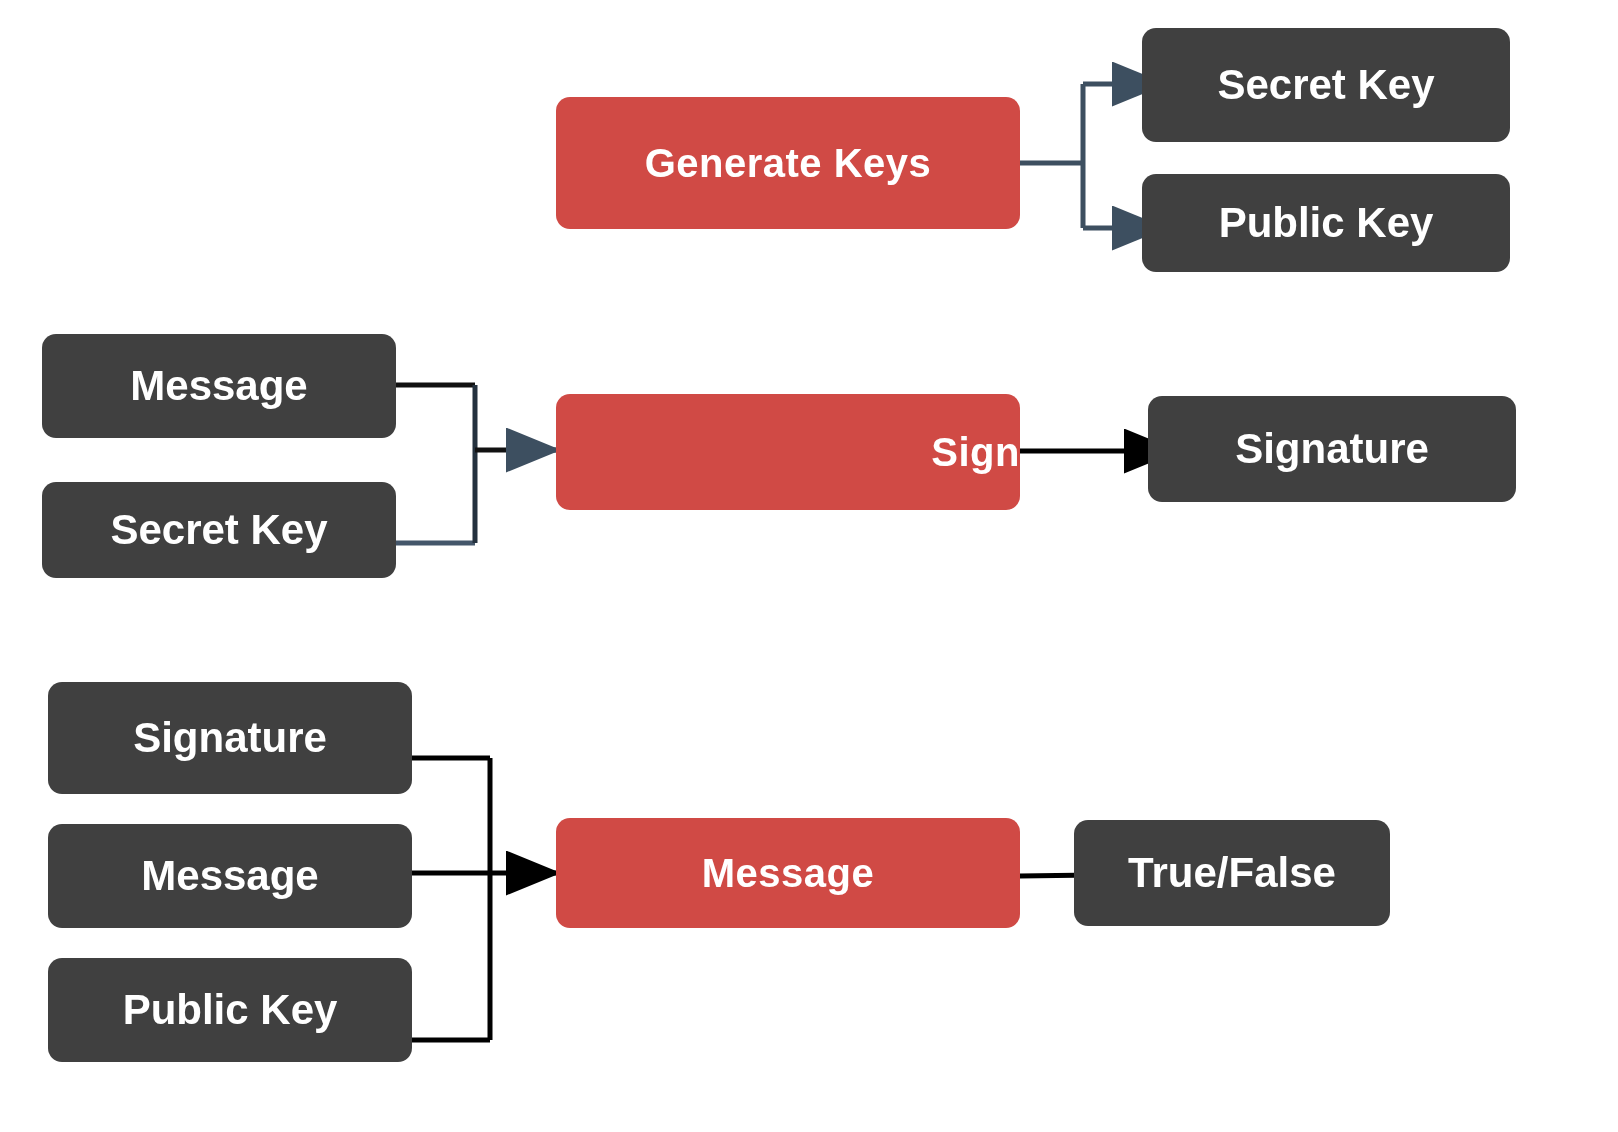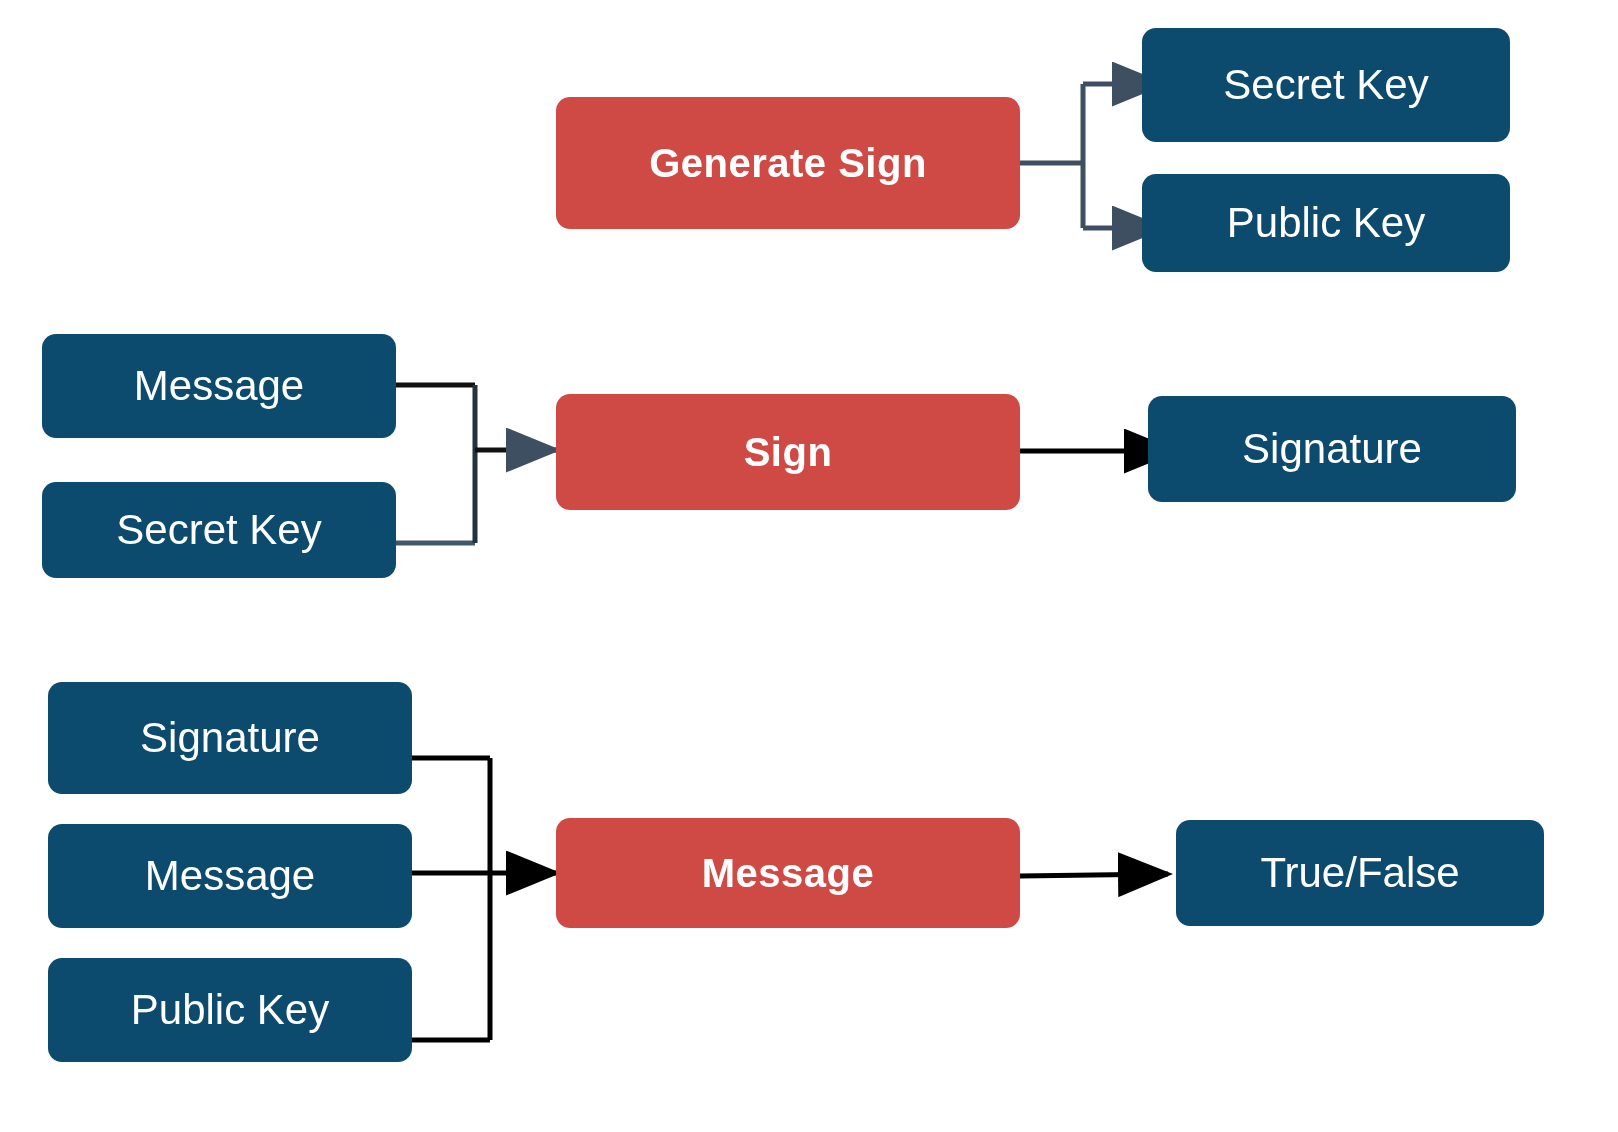--- a/index.html
+++ b/index.html
@@ -27,22 +27,22 @@
     line-height: 1.1;
     user-select: none;
   }
   .node.process {
     background: #d04a45;
     font-weight: bold;
     font-size: 40px;
     letter-spacing: 0.5px;
   }
   .node.data {
-    background: #0c4a6e;
-    font-weight: normal;
+    background: #404040;
+    font-weight: bold;
     font-size: 42px;
   }
   .edges {
     position: absolute;
     left: 0;
     top: 0;
     width: 1618px;
     height: 1132px;
     pointer-events: none;
   }
@@ -87,40 +87,40 @@
       <path d="M490,758 L490,1040" stroke="#000000" stroke-width="5" fill="none"></path>
       <path d="M490,873 L556,873" stroke="#000000" stroke-width="5" fill="none" marker-end="url(#arrow-black)"></path>
     </g>
 
     <g>
       <path d="M1020,876 L1168,874" stroke="#000000" stroke-width="5" fill="none" marker-end="url(#arrow-black)"></path>
     </g>
   </svg>
 
   <div class="node process" style="left:556px; top:97px; width:464px; height:132px;">
-    <span>Generate Sign</span>
+    <span>Generate Keys</span>
   </div>
 
   <div class="node data" style="left:1142px; top:28px; width:368px; height:114px;">
     <span>Secret Key</span>
   </div>
 
   <div class="node data" style="left:1142px; top:174px; width:368px; height:98px;">
     <span>Public Key</span>
   </div>
 
   <div class="node data" style="left:42px; top:334px; width:354px; height:104px;">
     <span>Message</span>
   </div>
 
   <div class="node data" style="left:42px; top:482px; width:354px; height:96px;">
     <span>Secret Key</span>
   </div>
 
-  <div class="node process" style="left:556px; top:394px; width:464px; height:116px;">
+  <div class="node process" style="left:556px; top:394px; width:464px; height:116px;justify-content:flex-end;">
     <span>Sign</span>
   </div>
 
   <div class="node data" style="left:1148px; top:396px; width:368px; height:106px;">
     <span>Signature</span>
   </div>
 
   <div class="node data" style="left:48px; top:682px; width:364px; height:112px;">
     <span>Signature</span>
   </div>
@@ -130,17 +130,17 @@
   </div>
 
   <div class="node data" style="left:48px; top:958px; width:364px; height:104px;">
     <span>Public Key</span>
   </div>
 
   <div class="node process" style="left:556px; top:818px; width:464px; height:110px;">
     <span>Message</span>
   </div>
 
-  <div class="node data" style="left:1176px; top:820px; width:368px; height:106px;">
+  <div class="node data" style="left:1074px; top:820px; width:316px; height:106px;">
     <span>True/False</span>
   </div>
 
 </div>
 
 </body></html>

